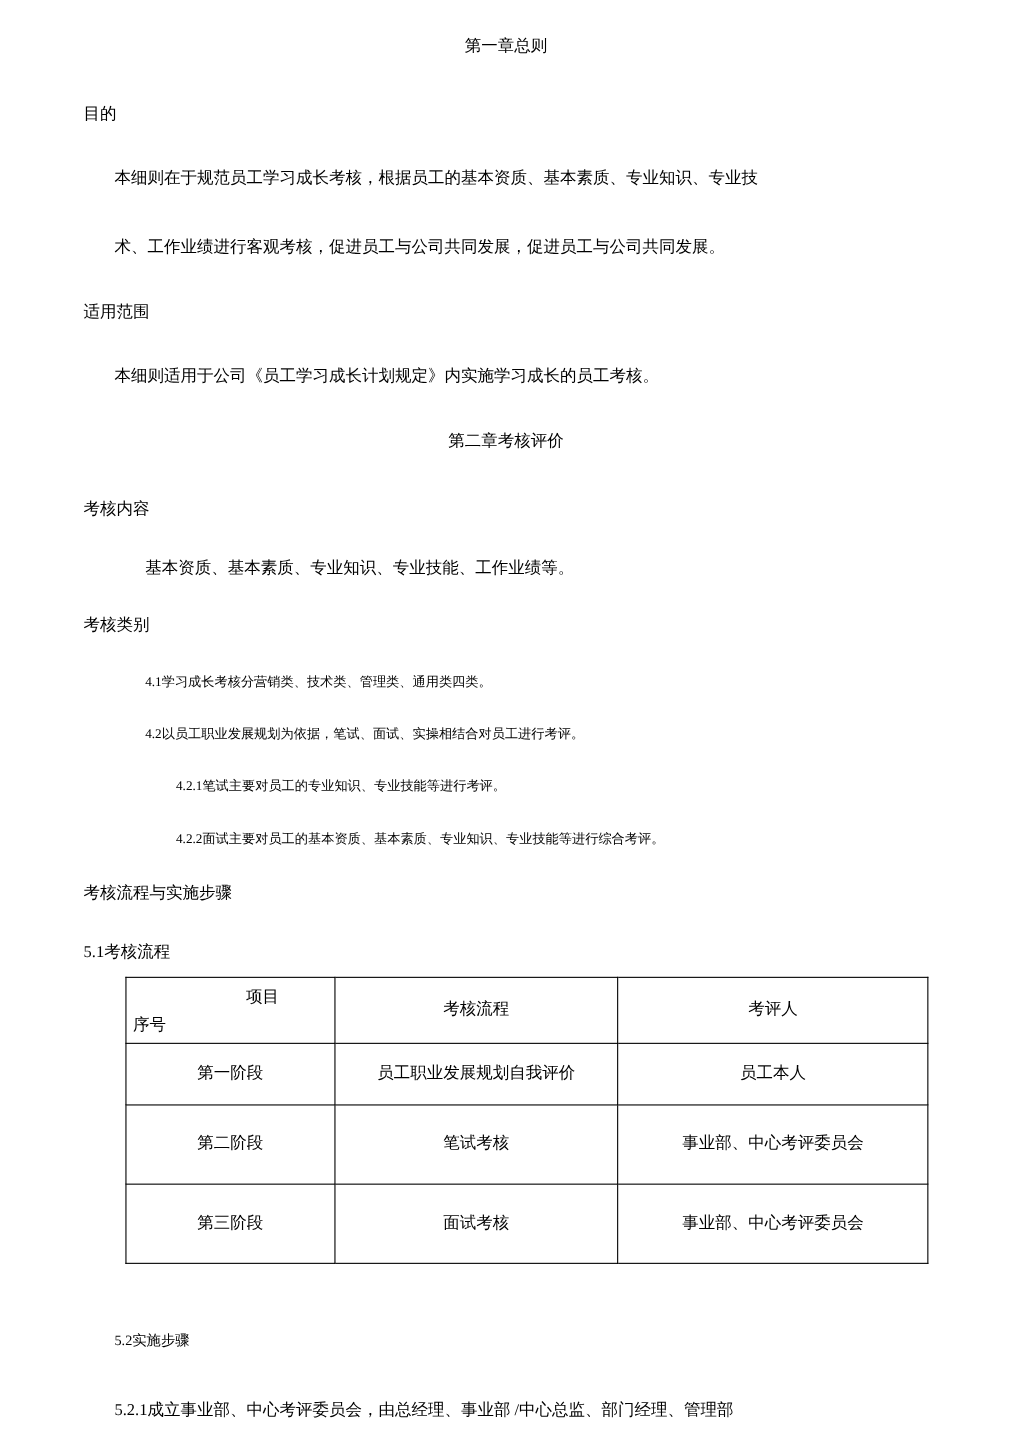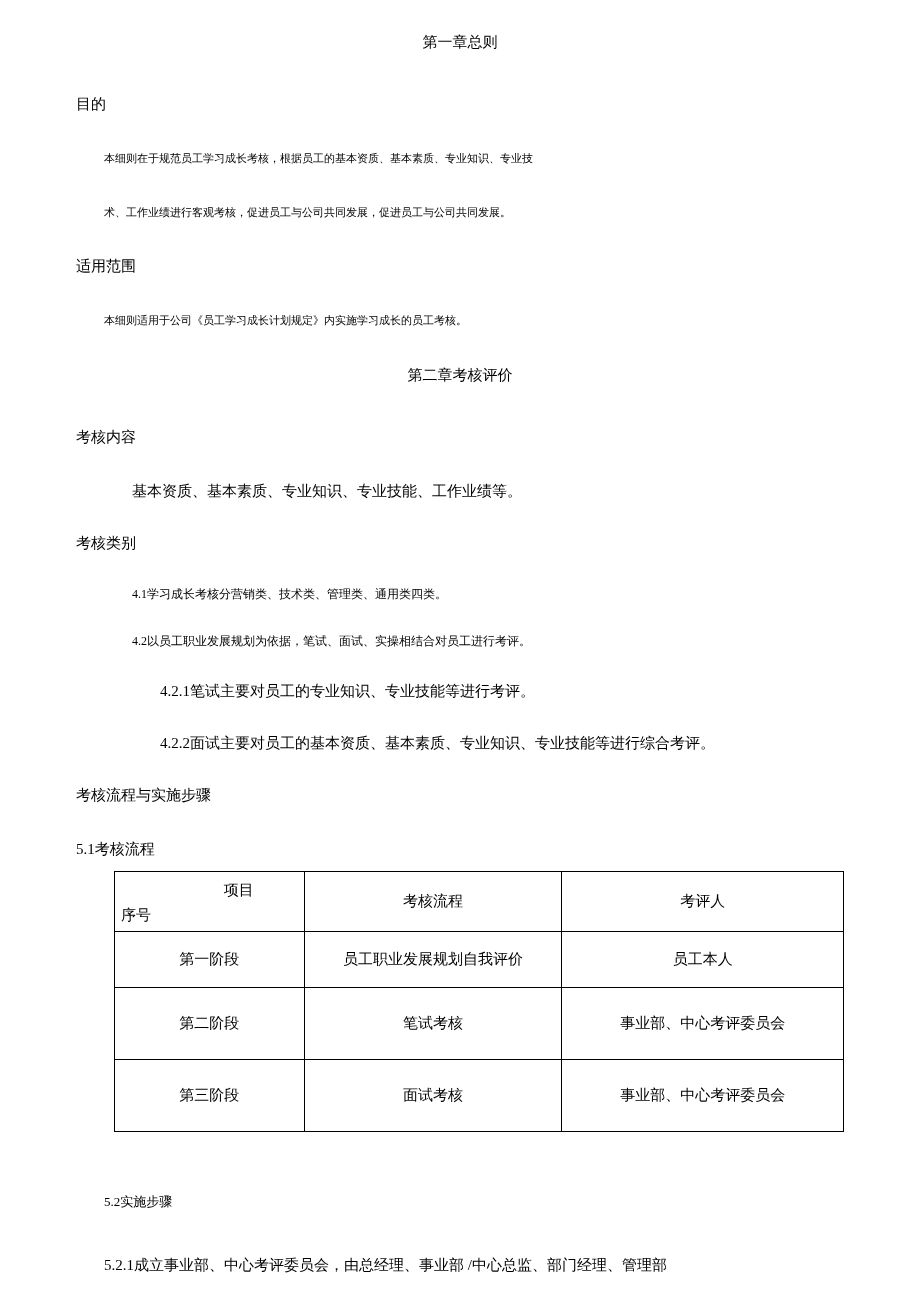--- a/index.html
+++ b/index.html
@@ -16,38 +16,38 @@
     .chapter-title {
       text-align: center;
       font-size: 15px;
       margin-bottom: 38px;
     }
     .sect-label {
       font-size: 15px;
       margin-bottom: 30px;
     }
     .para {
-      font-size: 11px;
+      font-size: 15px;
       margin-left: 28px;
       margin-bottom: 30px;
       line-height: 2.2;
       margin-top: 27px;
     }
     .para-dbl {
       font-size: 15px;
       margin-left: 56px;
       margin-bottom: 28px;
     }
     .para-42 {
       font-size: 12px;
       margin-left: 56px;
       margin-bottom: 28px;
     }
     .para-421 {
-      font-size: 15px;
+      font-size: 12px;
       margin-left: 84px;
       margin-bottom: 28px;
     }
     .sub-numbered {
       font-size: 15px;
       margin-bottom: 10px;
     }
     .sub-numbered-b {
       font-size: 13px;
       margin-left: 28px;

